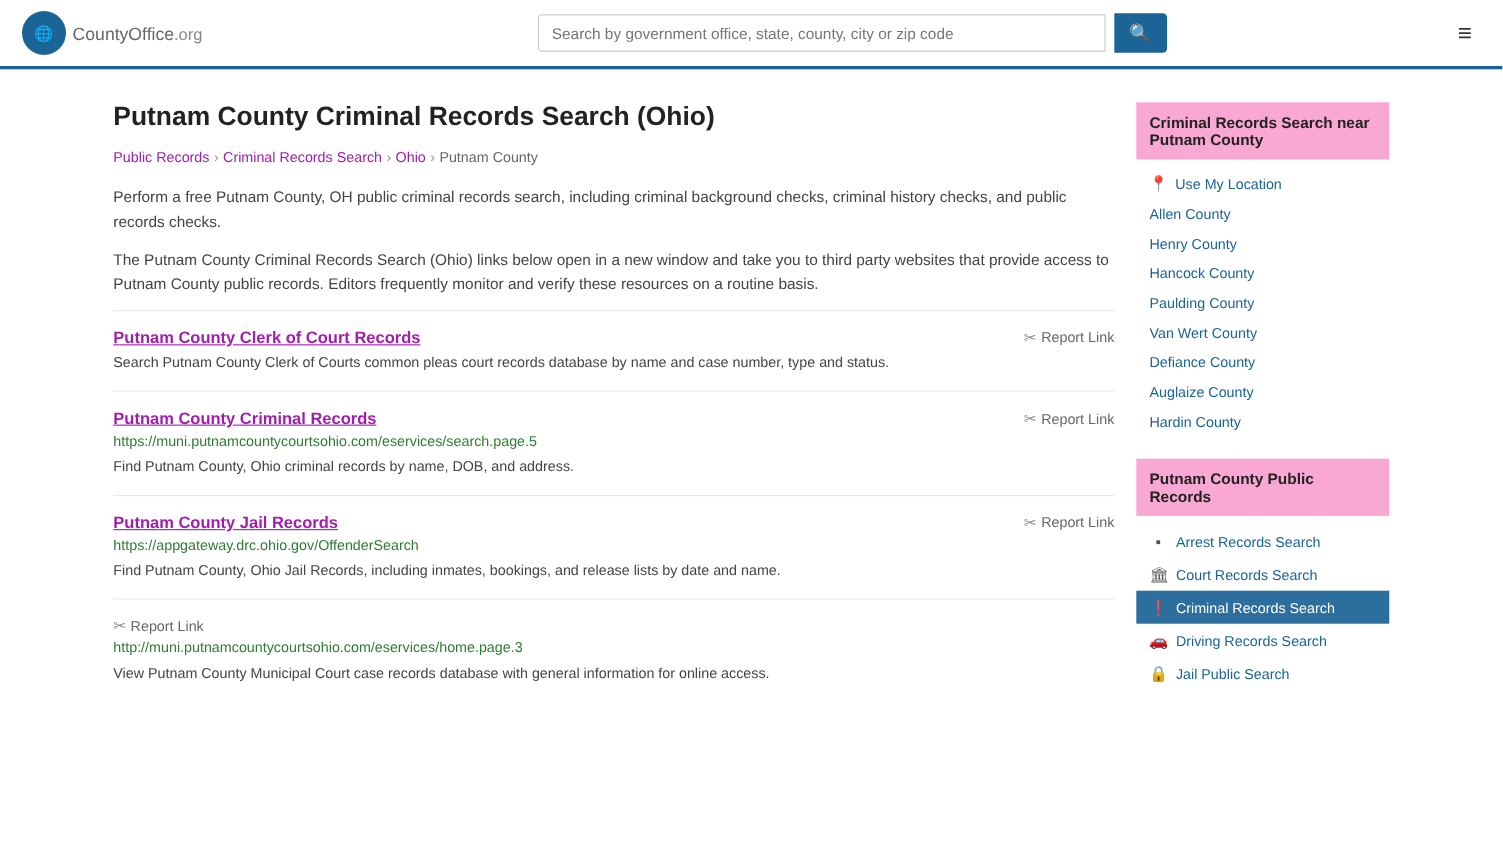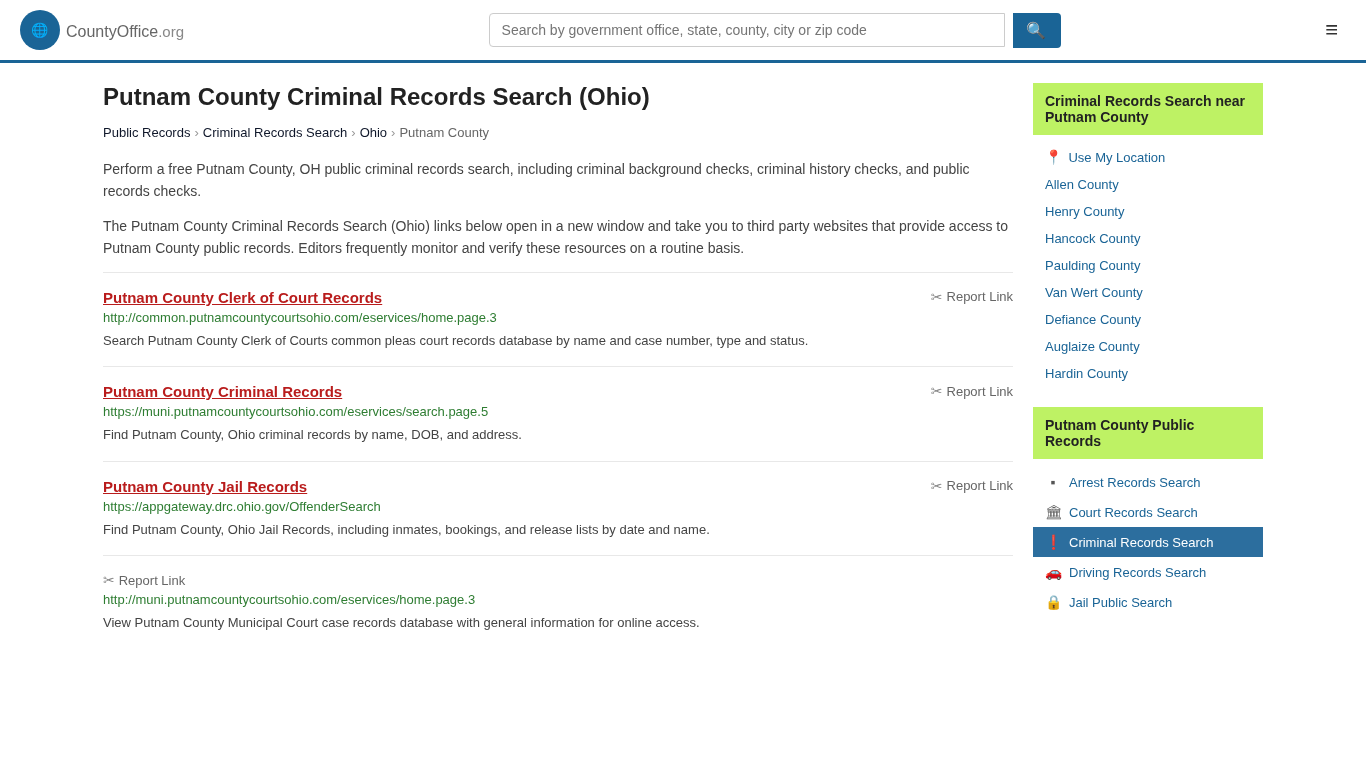--- a/index.html
+++ b/index.html
@@ -72,21 +72,21 @@
       border: none;
       cursor: pointer;
       font-size: 22px;
       color: #333;
       padding: 4px 8px;
     }
 
     
     .main-container {
       max-width: 1200px;
-      margin: 0 auto;
+      margin: 10px auto;
       padding: 20px;
       display: flex;
       gap: 20px;
     }
     .content-area {
       flex: 1;
     }
     .sidebar {
       width: 230px;
       flex-shrink: 0;
@@ -104,21 +104,21 @@
     .breadcrumb {
       font-size: 13px;
       color: #666;
       margin-bottom: 18px;
       display: flex;
       align-items: center;
       gap: 4px;
       flex-wrap: wrap;
     }
     .breadcrumb a {
-      color: #0f172a;
+      color: #a21caf;
       text-decoration: none;
     }
     .breadcrumb .sep { color: #999; }
 
     
     .description {
       font-size: 14px;
       color: #444;
       line-height: 1.6;
       margin-bottom: 12px;
@@ -135,21 +135,21 @@
     }
     .record-item-header {
       display: flex;
       justify-content: space-between;
       align-items: flex-start;
       margin-bottom: 4px;
     }
     .record-title {
       font-size: 15px;
       font-weight: bold;
-      color: #b91c1c;
+      color: #a21caf;
       text-decoration: underline;
       cursor: pointer;
     }
     .report-link {
       display: flex;
       align-items: center;
       gap: 4px;
       font-size: 13px;
       color: #666;
       cursor: pointer;
@@ -165,21 +165,21 @@
       margin-bottom: 6px;
     }
     .record-desc {
       font-size: 13px;
       color: #444;
       line-height: 1.5;
     }
 
     
     .sidebar-section-title {
-      background: #bef264;
+      background: #f9a8d4;
       padding: 10px 12px;
       font-size: 14px;
       font-weight: bold;
       color: #222;
       margin-bottom: 8px;
     }
     .sidebar-location {
       display: flex;
       align-items: center;
       gap: 6px;
@@ -271,21 +271,20 @@
 
     <div id="records-container">
         <div class="record-item">
     <div class="record-item-header">
       <a class="record-title" href="#">Putnam County Clerk of Court Records</a>
       <div class="report-link">
         <span class="report-icon">✂</span>
         <span>Report Link</span>
       </div>
     </div>
-    <div class="record-url">http://common.putnamcountycourtsohio.com/eservices/home.page.3</div>
     <div class="record-desc">Search Putnam County Clerk of Courts common pleas court records database by name and case number, type and status.</div>
   </div>
         <div class="record-item">
     <div class="record-item-header">
       <a class="record-title" href="#">Putnam County Criminal Records</a>
       <div class="report-link">
         <span class="report-icon">✂</span>
         <span>Report Link</span>
       </div>
     </div>

